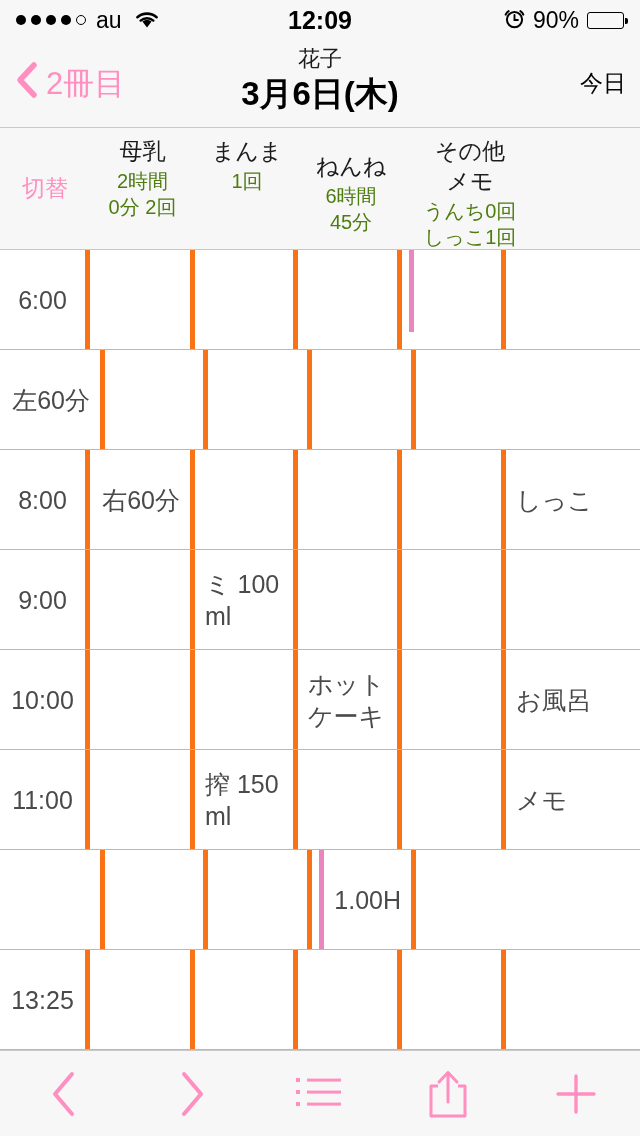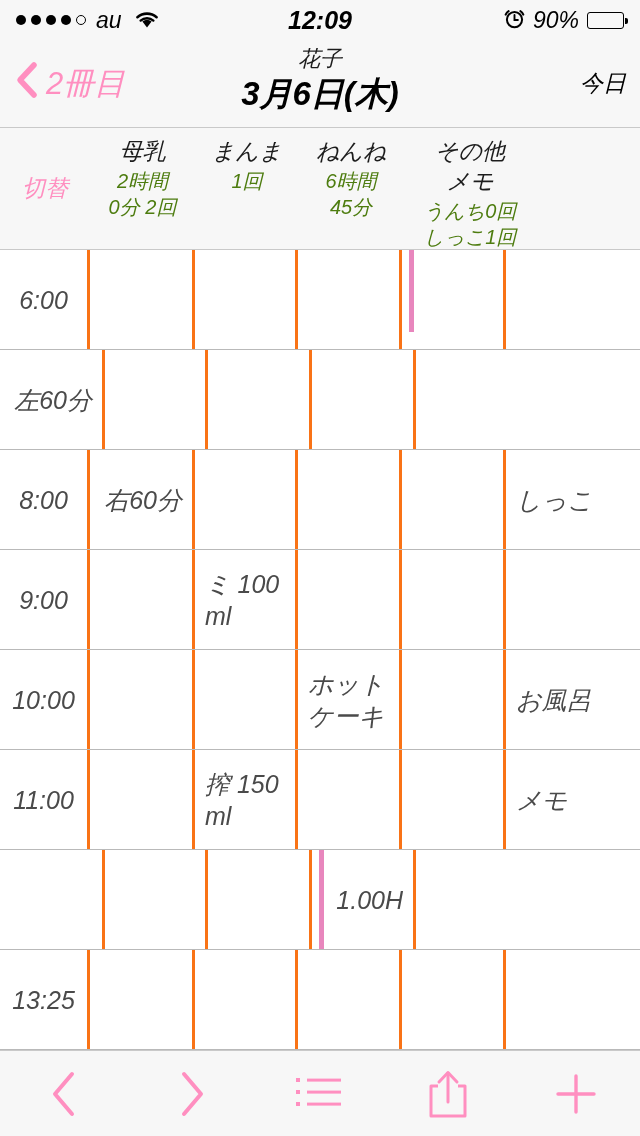--- a/index.html
+++ b/index.html
@@ -16,21 +16,20 @@
     -webkit-font-smoothing: antialiased;
     color: #3c3c3c;
   }
   #app {
     position: relative;
     width: 640px;
     height: 1136px;
     display: flex;
     flex-direction: column;
     background: #ffffff;
-    font-style: italic;
   }
 
   
   .status-bar {
     height: 40px;
     flex: 0 0 40px;
     background: #f7f7f7;
     display: flex;
     align-items: center;
     padding: 0 16px;
@@ -215,21 +214,21 @@
     flex: 0 0 100px;
     display: flex;
     border-bottom: 1px solid #b9b9b9;
     box-sizing: border-box;
   }
   .cell {
     box-sizing: border-box;
     position: relative;
     display: flex;
     align-items: center;
-    border-right: 3px solid #f97316;
+    border-right: 5px solid #f97316;
     font-size: 25px;
     color: #4a4a4a;
     padding: 0 10px;
     overflow: hidden;
     line-height: 32px;
   }
   .cell:last-child { border-right: none; }
   .cell.time-col {
     justify-content: center;
     padding: 0;
@@ -338,21 +337,21 @@
       </div>
       <div class="col-head-cell" style="width: 105px; flex: 0 0 105px;">
         <div class="ch-title">母乳</div>
         <div class="ch-sub">2時間
 0分 2回</div>
       </div>
       <div class="col-head-cell" style="width: 104px; flex: 0 0 104px;">
         <div class="ch-title">まんま</div>
         <div class="ch-sub">1回</div>
       </div>
-      <div class="col-head-cell" style="width: 104px; flex: 0 0 104px;">
+      <div class="col-head-cell" style="width: 104px; flex: 0 0 104px; justify-content: center;">
         <div class="ch-title">ねんね</div>
         <div class="ch-sub">6時間
 45分</div>
       </div>
       <div class="col-head-cell" style="width: 134px; flex: 0 0 134px;">
         <div class="ch-title">その他
 メモ</div>
         <div class="ch-sub">うんち0回
 しっこ1回</div>
       </div>

